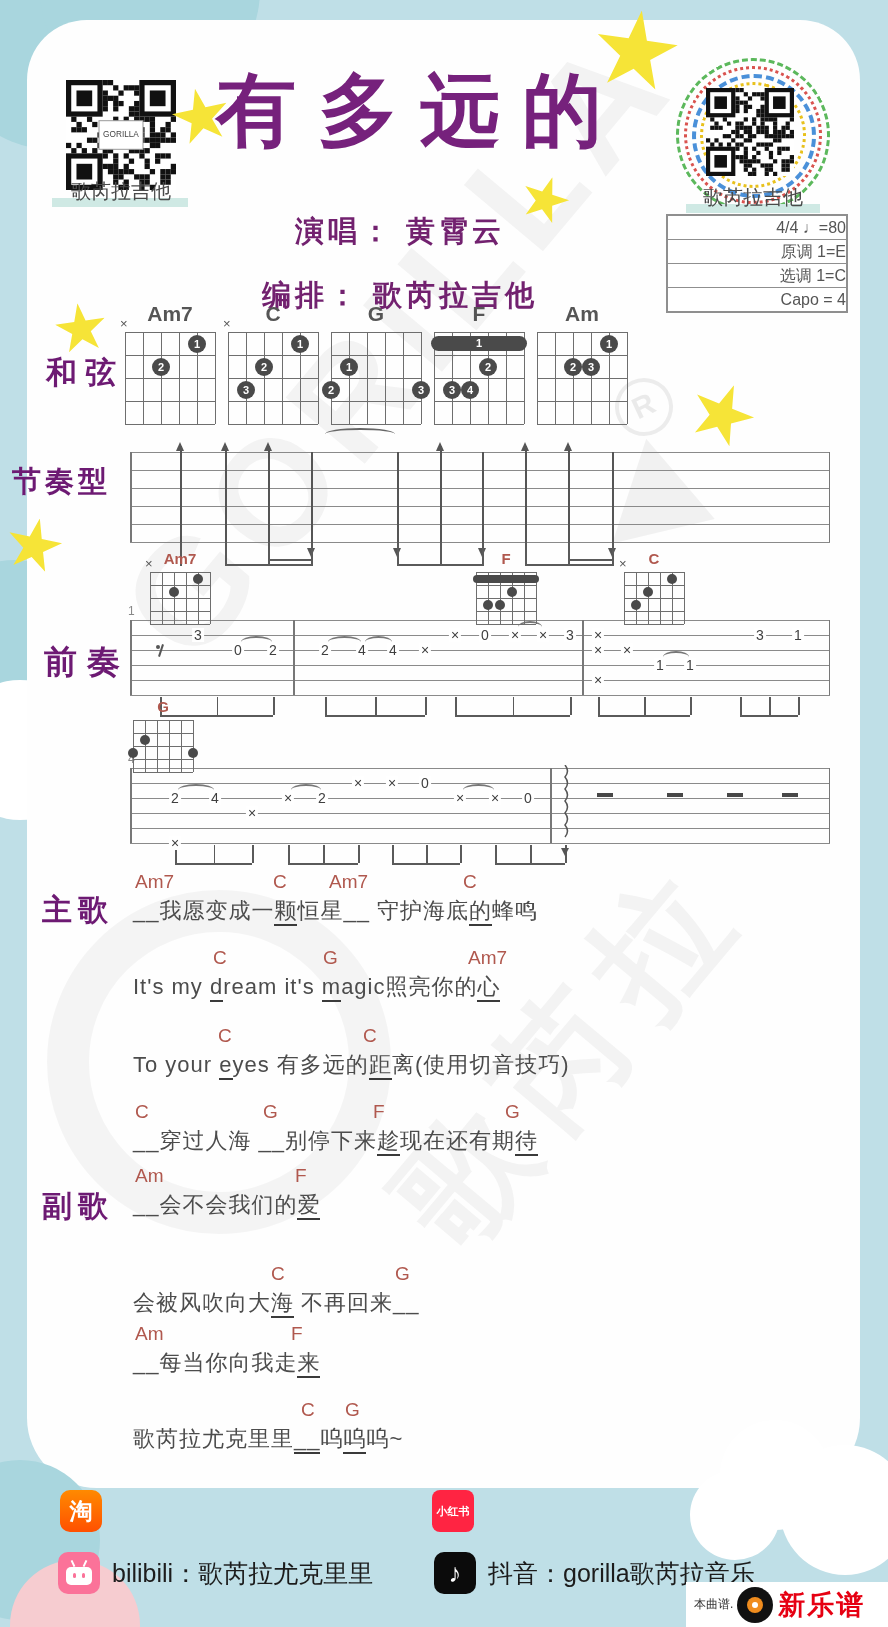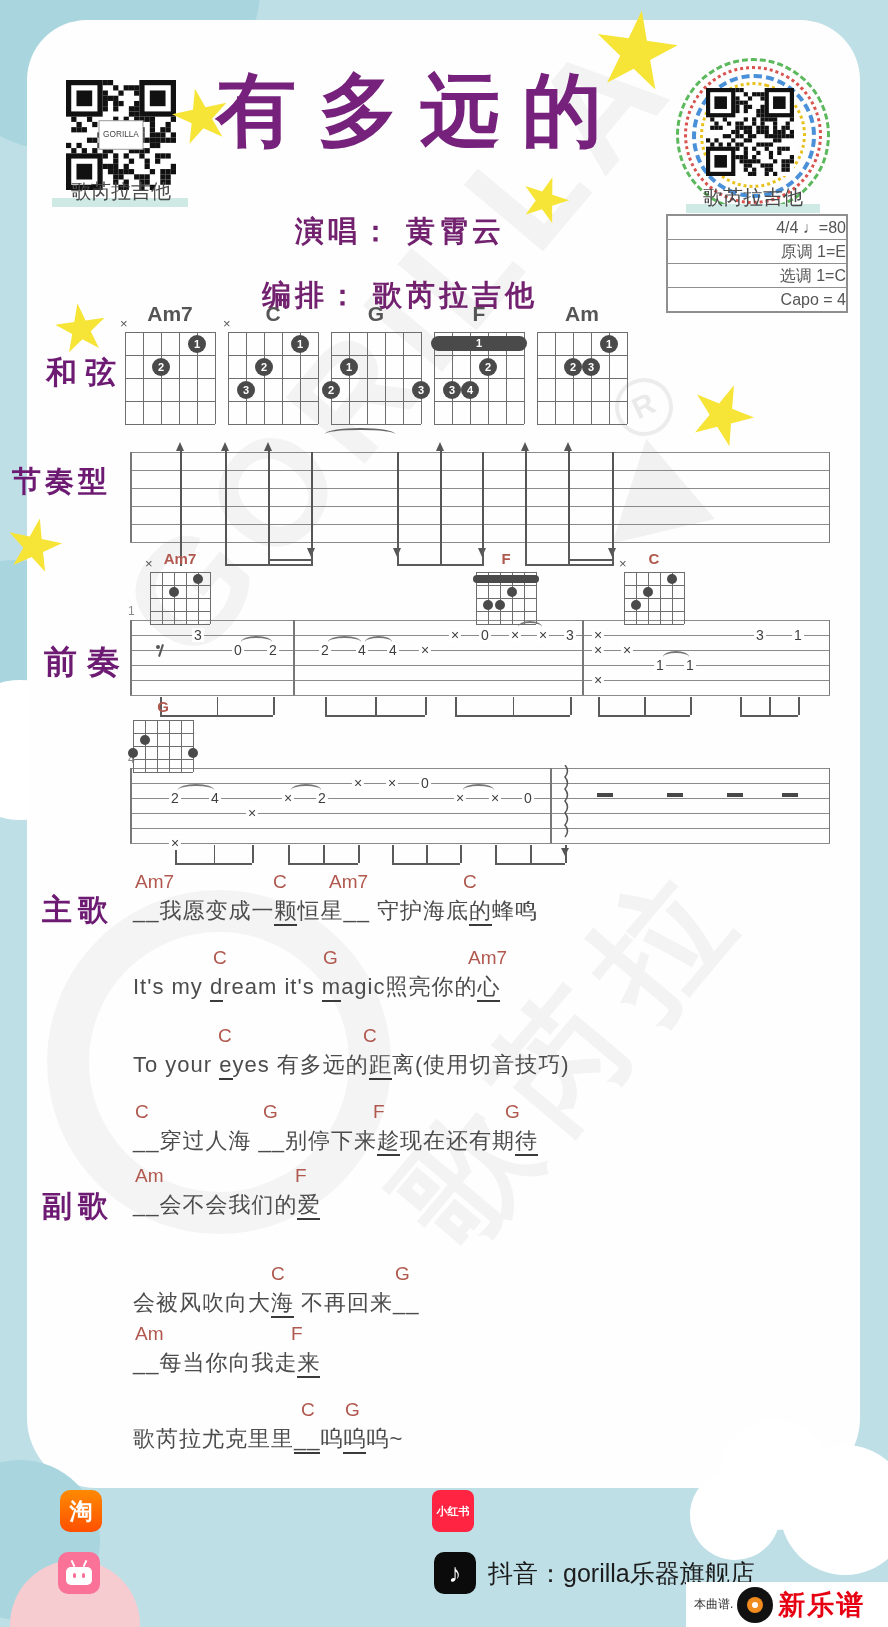--- a/index.html
+++ b/index.html
@@ -819,24 +819,25 @@
 <div class="footer-item" style="left:432px;top:1490px">
   <div class="s-icon icon-xhs">小红书</div>
 </div>
 <div class="footer-item" style="left:58px;top:1552px">
   <div class="s-icon icon-bili">
     <div class="bili-tv">
       <div class="bili-eye" style="left:7px"></div>
         <div class="bili-eye" style="right:7px"></div>
     </div>
   </div>
+  <div class="footer-label">bilibili：歌芮拉尤克里里</div>
 </div>
 <div class="footer-item" style="left:434px;top:1552px">
   <div class="s-icon icon-douyin">♪</div>
-  <div class="footer-label">抖音：gorilla乐器旗舰店</div>
+  <div class="footer-label">抖音：gorilla歌芮拉音乐</div>
 </div>
 
 <div class="badge">
   <div class="badge-prefix">本曲谱.</div>
   <div class="vinyl">
       <div class="vinyl-c">
         <div></div>
       </div>
     </div>
   <div class="badge-brand">新乐谱</div>

